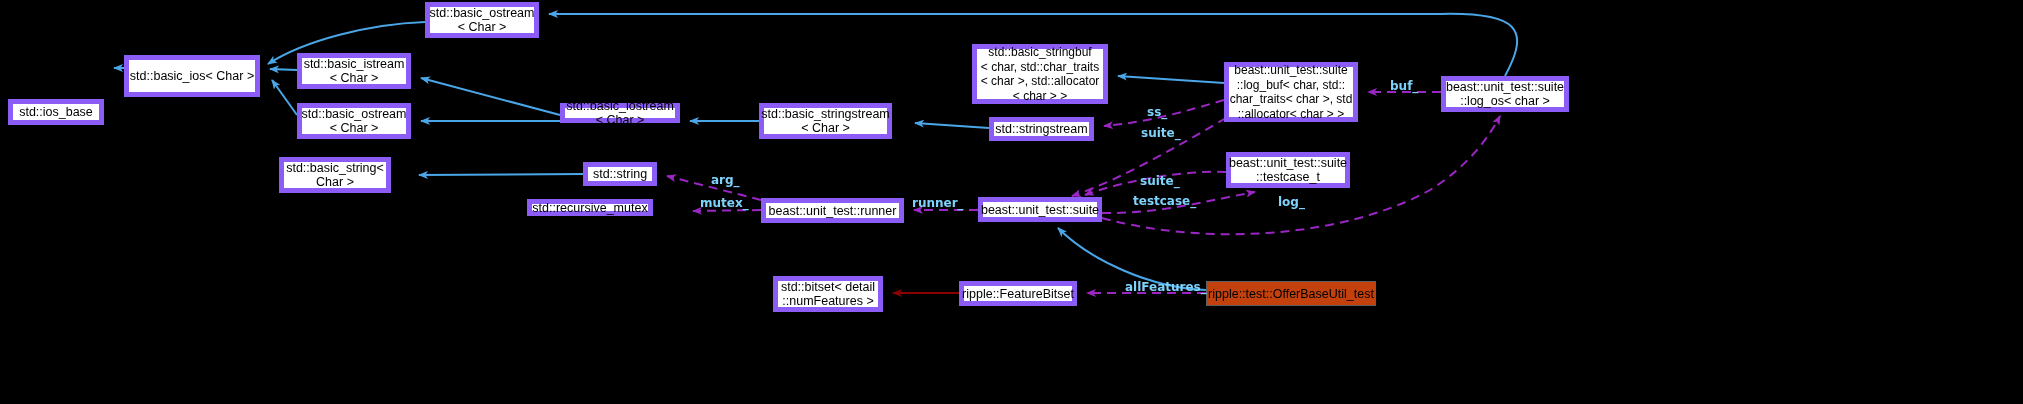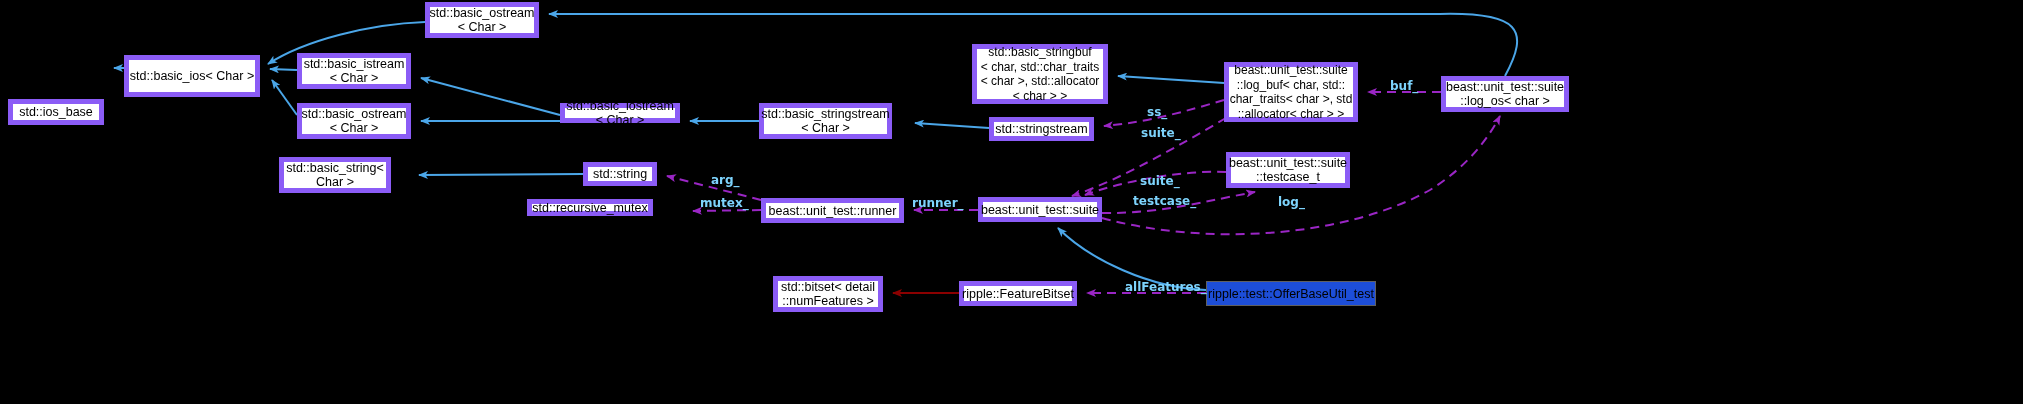--- a/index.html
+++ b/index.html
@@ -33,21 +33,21 @@
     line-height: 14px;
     text-align: center;
     display: flex;
     align-items: center;
     justify-content: center;
     white-space: pre;
     letter-spacing: 0px;
     z-index: 5;
   }
   .node.highlight {
-    background: #1d4ed8;
+    background: #c2410c;
     border: 1px solid #606060;
   }
   .edge-label {
     position: absolute;
     color: #7dd3fc;
     font-size: 12px;
     line-height: 13px;
     font-weight: bold;
     white-space: pre;
     z-index: 6;

